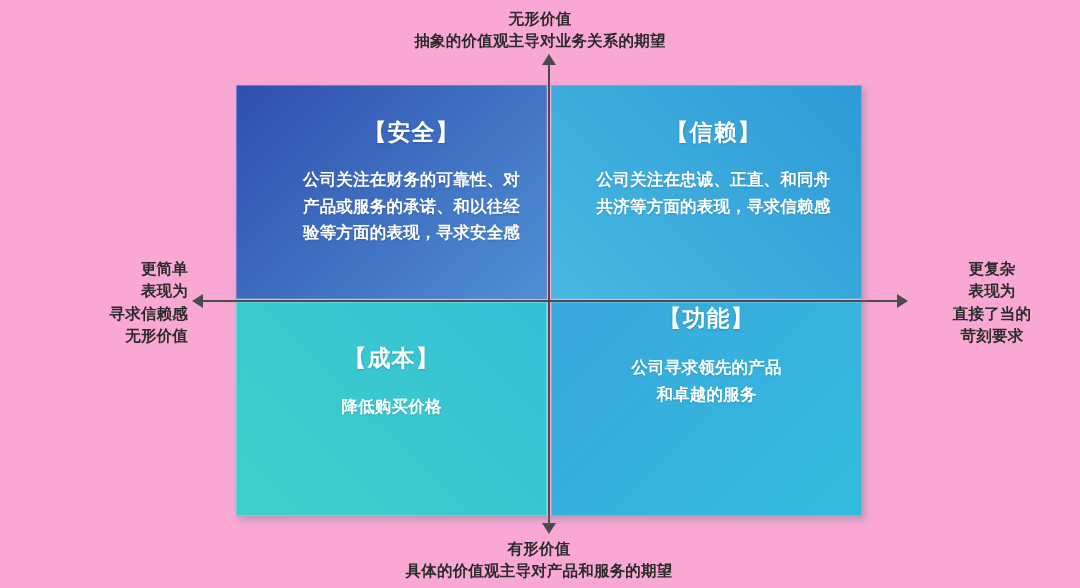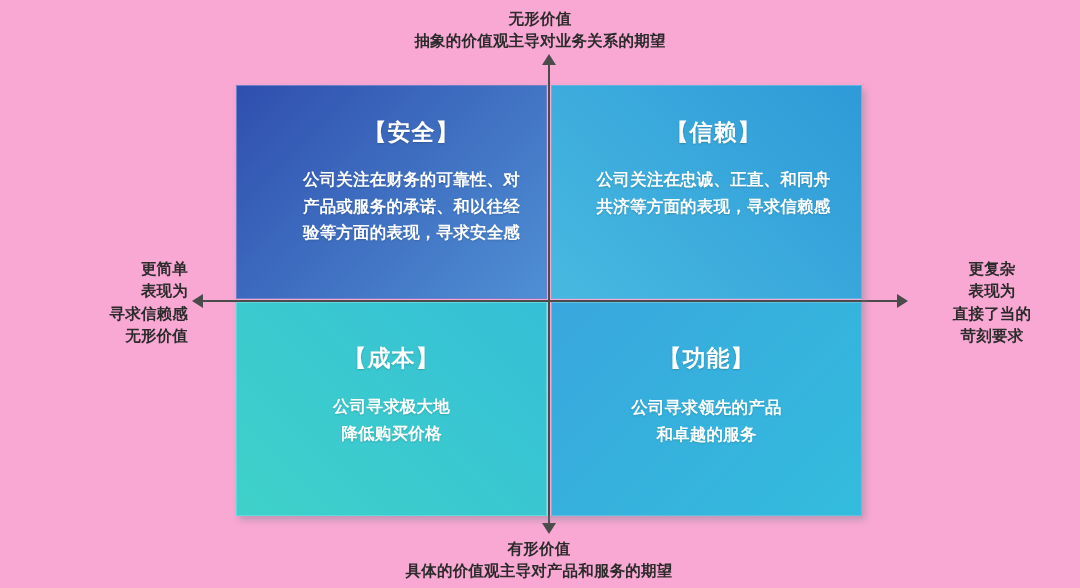--- a/index.html
+++ b/index.html
@@ -143,21 +143,21 @@
   }
   .q-body .ln { display: block; }
 
   
   #q-security .q-title { margin-top: 31px; }
   #q-security .q-body  { margin-top: 18px; padding: 0 12px; }
   #q-trust    .q-title { margin-top: 31px; }
   #q-trust    .q-body  { margin-top: 18px; padding: 0 12px; }
   #q-cost     .q-title { margin-top: 40px; }
   #q-cost     .q-body  { margin-top: 20px; padding: 0 20px; }
-  #q-function .q-title { margin-top: 40px; }
+  #q-function .q-title { }
   #q-function .q-body  { margin-top: 20px; padding: 0 12px; }
 </style>
 </head>
 <body>
 
 <div id="canvas" style="background: #f9a8d4;">
 
   <div class="axis-label" id="top-axis-label">
     <span class="ln">无形价值</span>
     <span class="ln">抽象的价值观主导对业务关系的期望</span>
@@ -204,21 +204,20 @@
       <div class="q-title">【信赖】</div>
       <div class="q-body">
         <span class="ln">公司关注在忠诚、正直、和同舟</span>
         <span class="ln">共济等方面的表现，寻求信赖感</span>
       </div>
     </div>
 
     <div class="quadrant" id="q-cost" style="background: linear-gradient(45deg, rgb(63, 209, 201) 0%, rgb(53, 191, 215) 100%); font-family: Liberation Serif, serif;">
       <div class="q-title">【成本】</div>
       <div class="q-body">
-        <span class="ln">公司寻求极大地</span>
         <span class="ln">降低购买价格</span>
       </div>
     </div>
 
     <div class="quadrant" id="q-function" style="background: linear-gradient(315deg, rgb(51, 188, 221) 0%, rgb(57, 167, 221) 100%);">
       <div class="q-title">【功能】</div>
       <div class="q-body">
         <span class="ln">公司寻求领先的产品</span>
         <span class="ln">和卓越的服务</span>
       </div>

